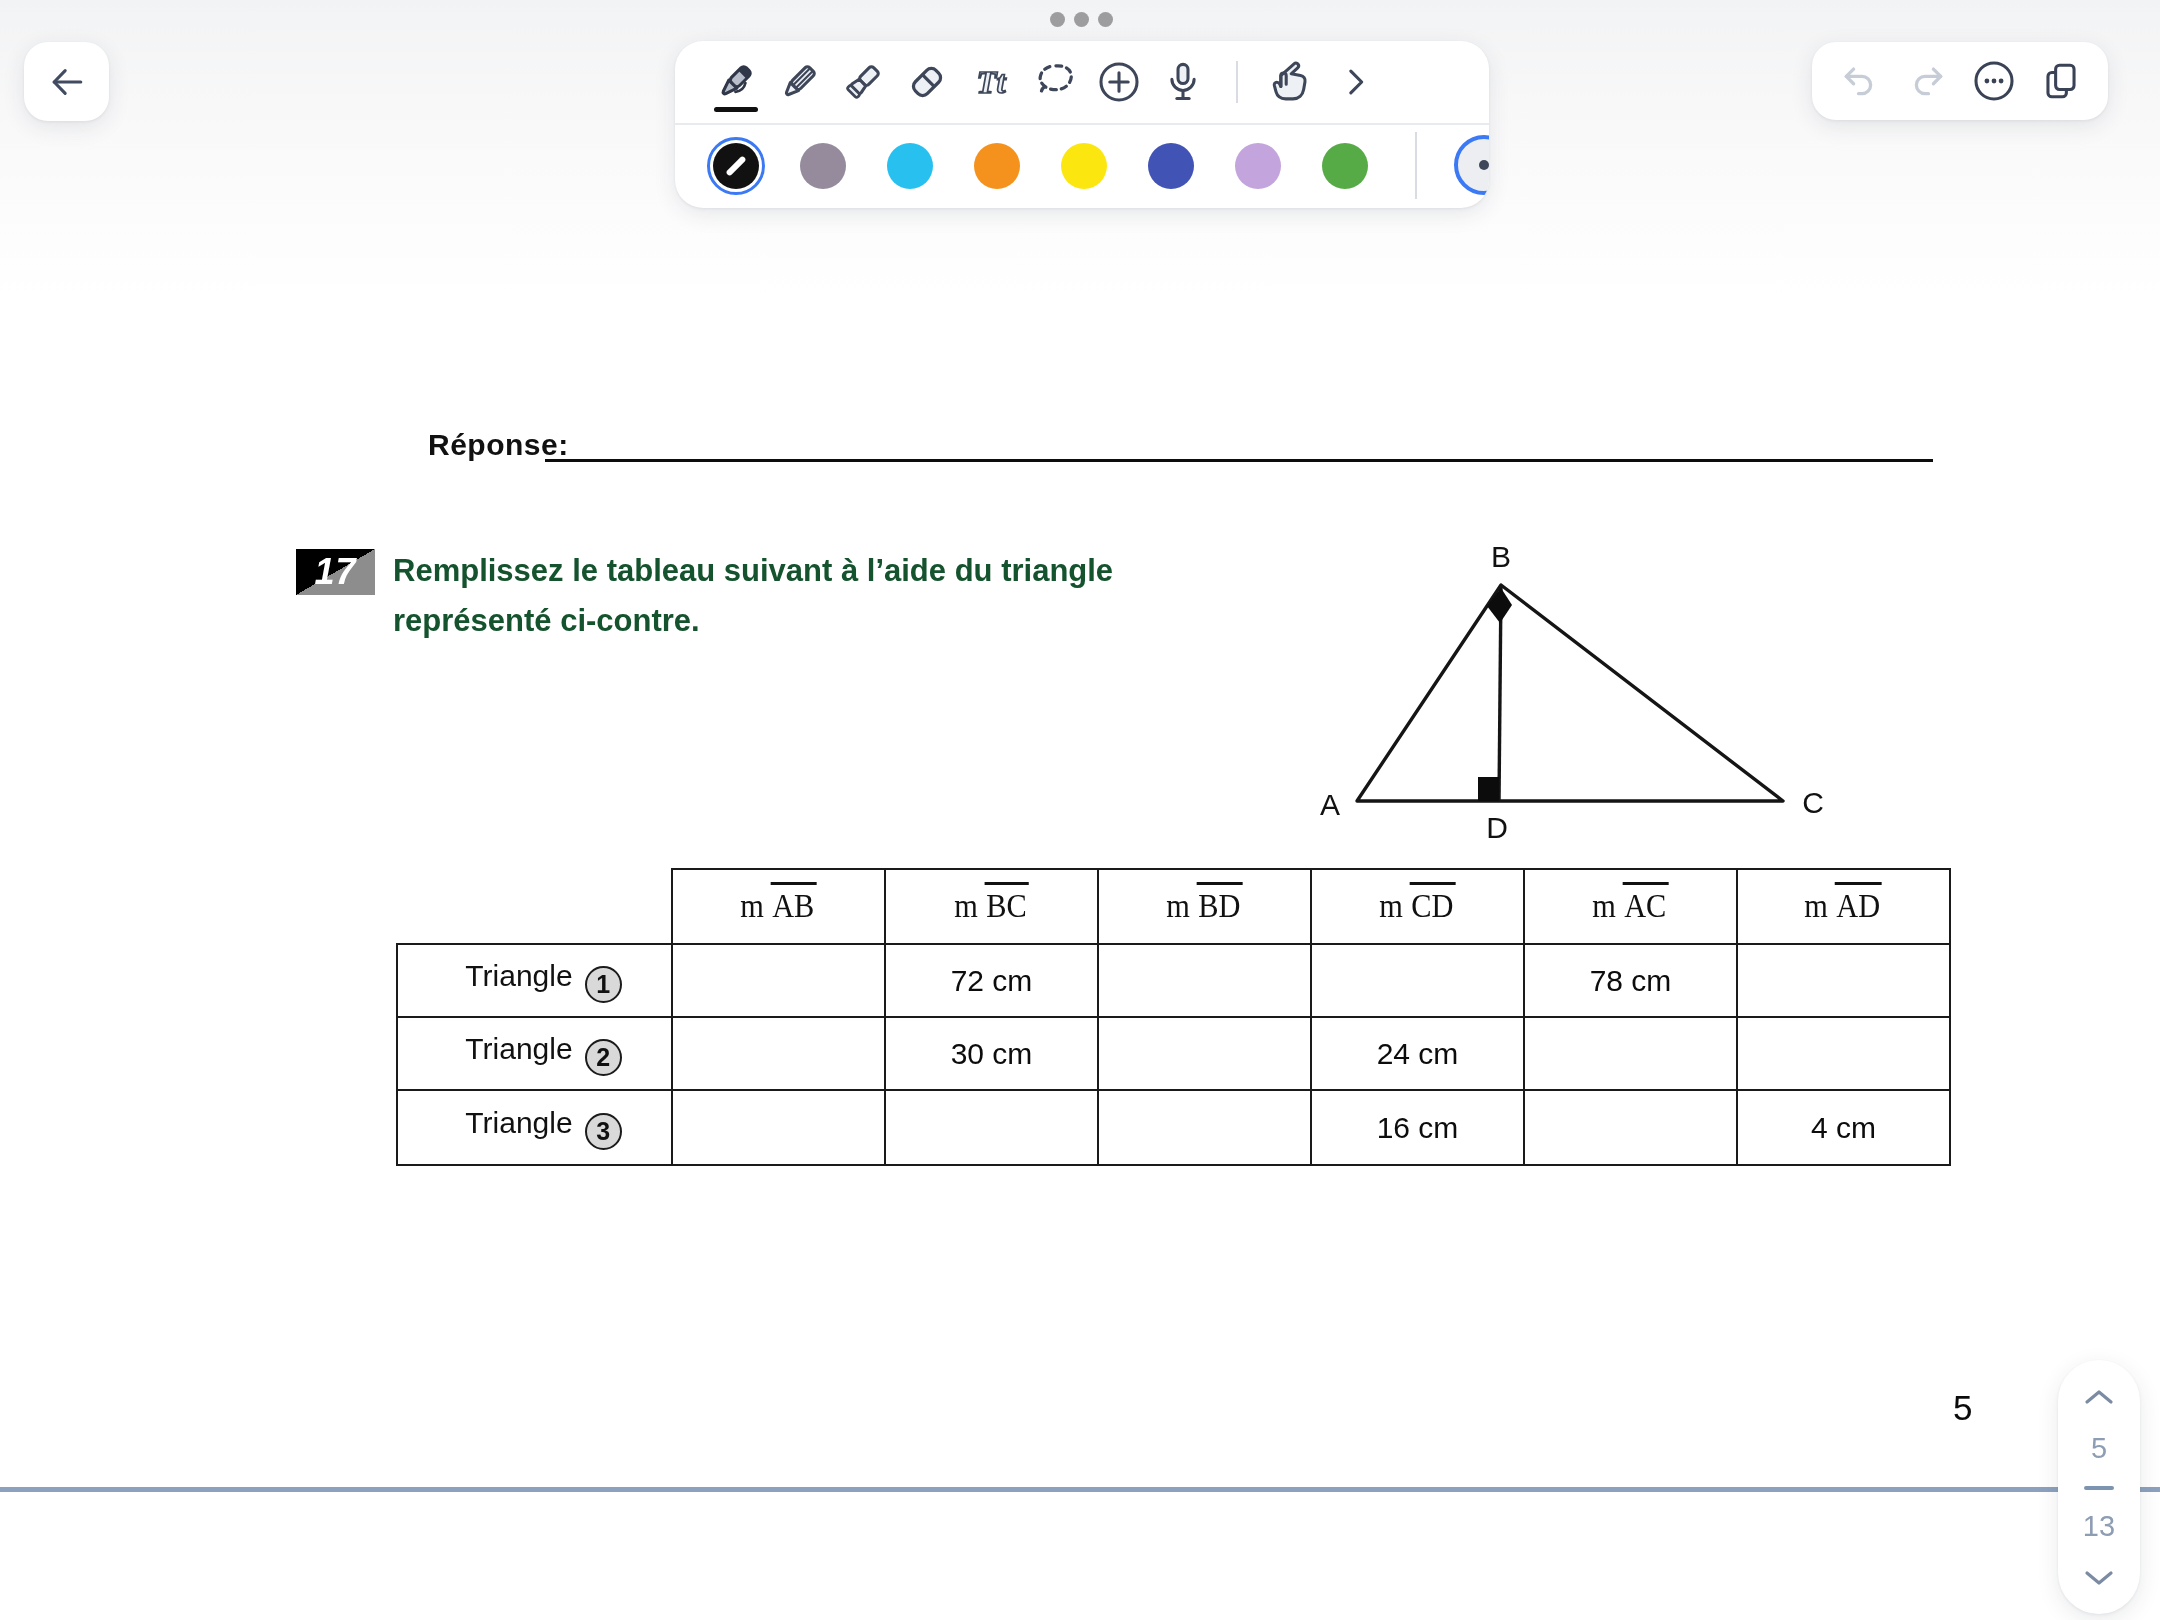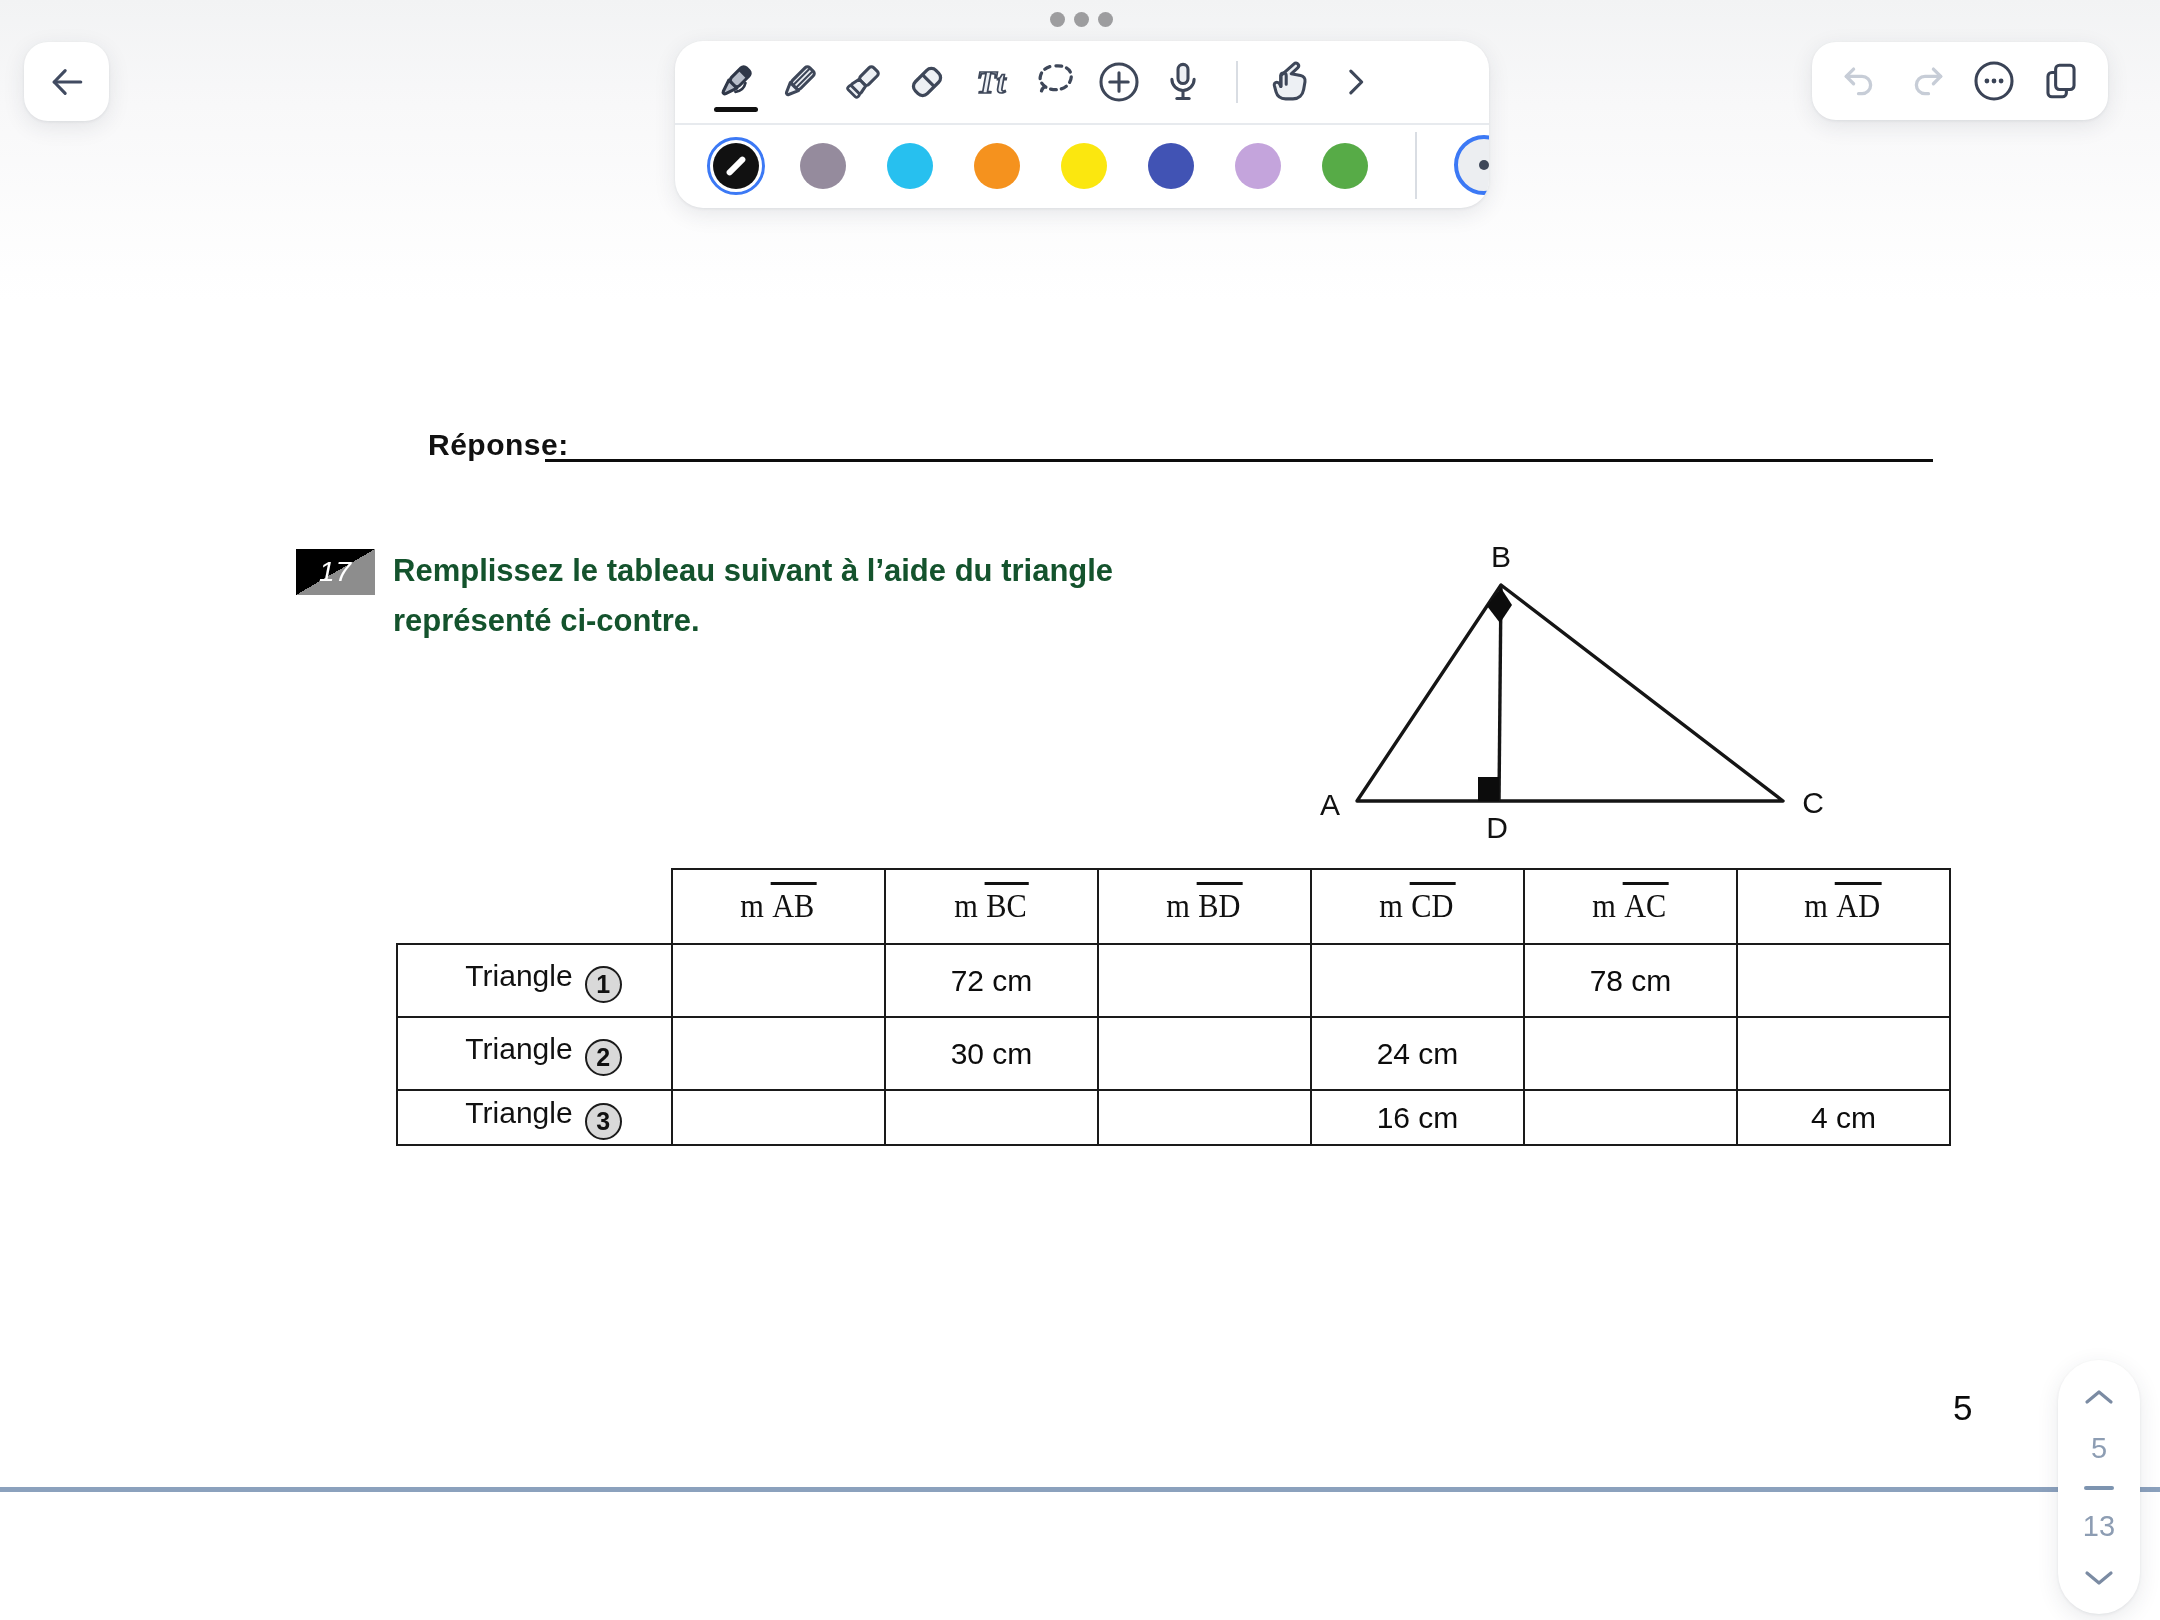--- a/index.html
+++ b/index.html
@@ -46,21 +46,21 @@
     display:flex; align-items:center; justify-content:space-around; padding:0 14px; }
   .tr-btn { width:46px; height:46px; display:flex; align-items:center; justify-content:center; cursor:pointer; }
 
   
   .reponse { position:absolute; left:393px; top:428px; font-size:30px; font-weight:bold; letter-spacing:.5px;margin-left:35px; }
   .reponse-line { position:absolute; left:545px; top:459px; width:1388px; height:2.6px; background:#0d0d0d; }
 
   .ex-badge { position:absolute; left:296px; top:549px; width:79px; height:46px;
     background:linear-gradient(to bottom right, #000000 50%, #8d8d8d 50%);
     display:flex; align-items:center; justify-content:center; }
-  .ex-badge span { color:#fff; font-weight:normal; font-style:italic; font-size:28px; letter-spacing:1px; }
+  .ex-badge span { color:#fff; font-weight:bold; font-style:italic; font-size:36px; letter-spacing:1px; }
   .ex-text { position:absolute; left:393px; top:546px; font-size:31px; line-height:50px; color:#14532d;font-weight:bold; }
 
   .diagram { position:absolute; left:1300px; top:520px; }
 
   table.grid { position:absolute; left:396px; top:868px; border-collapse:collapse; table-layout:fixed; }
   table.grid td, table.grid th { border:2.4px solid #1a1a1a; text-align:center; vertical-align:middle;
     font-size:30px; font-weight:normal; background:#fff; }
   table.grid .blank { border:none; background:transparent; }
   th .mhead { font-family:"Liberation Serif", serif; font-size:33px; display:inline-block;
     transform:scaleX(.92); }
@@ -286,21 +286,21 @@
   </tr>
   <tr style="height:73px">
     <td class="rowlabel"><span>Triangle</span><span class="numcirc">2</span></td>
     <td class="val"></td>
     <td class="val">30 cm</td>
     <td class="val"></td>
     <td class="val">24 cm</td>
     <td class="val"></td>
     <td class="val"></td>
   </tr>
-  <tr style="height:55px">
+  <tr style="height:75px">
     <td class="rowlabel"><span>Triangle</span><span class="numcirc">3</span></td>
     <td class="val"></td>
     <td class="val"></td>
     <td class="val"></td>
     <td class="val">16 cm</td>
     <td class="val"></td>
     <td class="val">4 cm</td>
   </tr>
 </tbody>
   </table>

